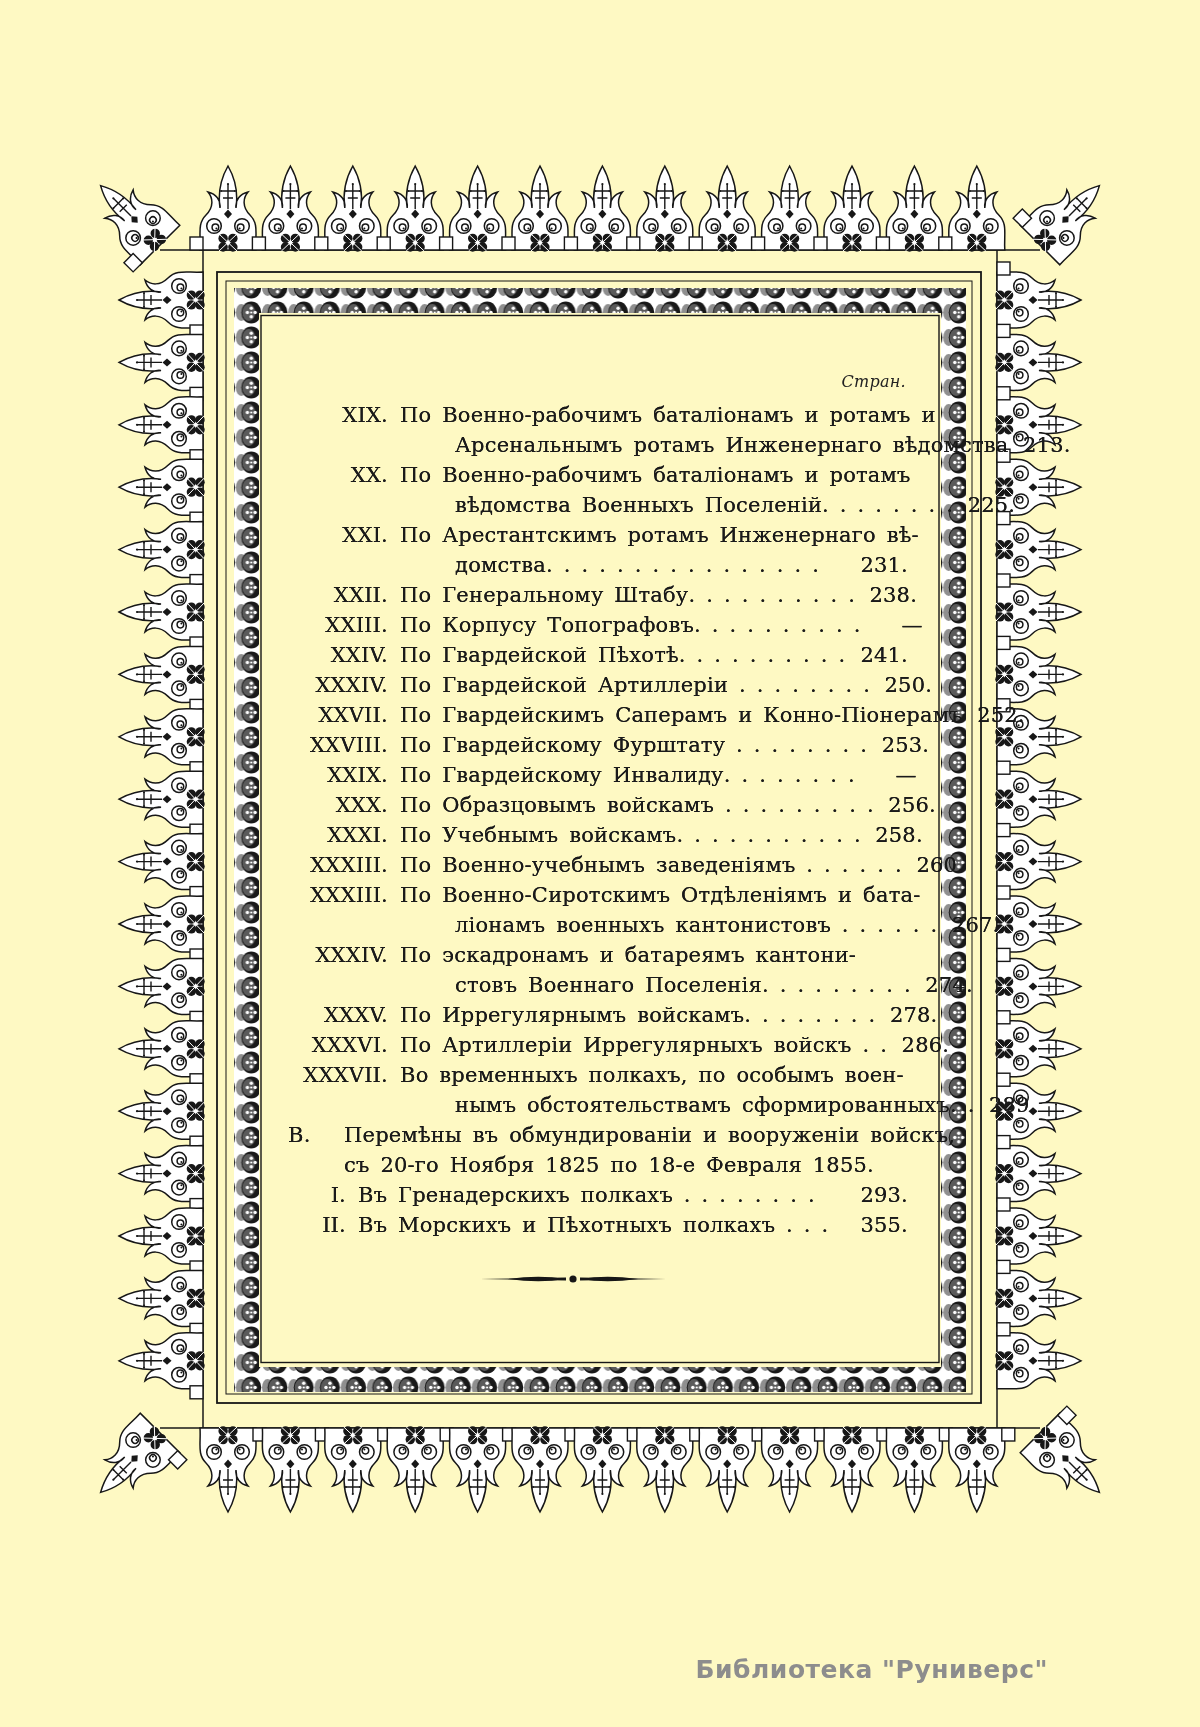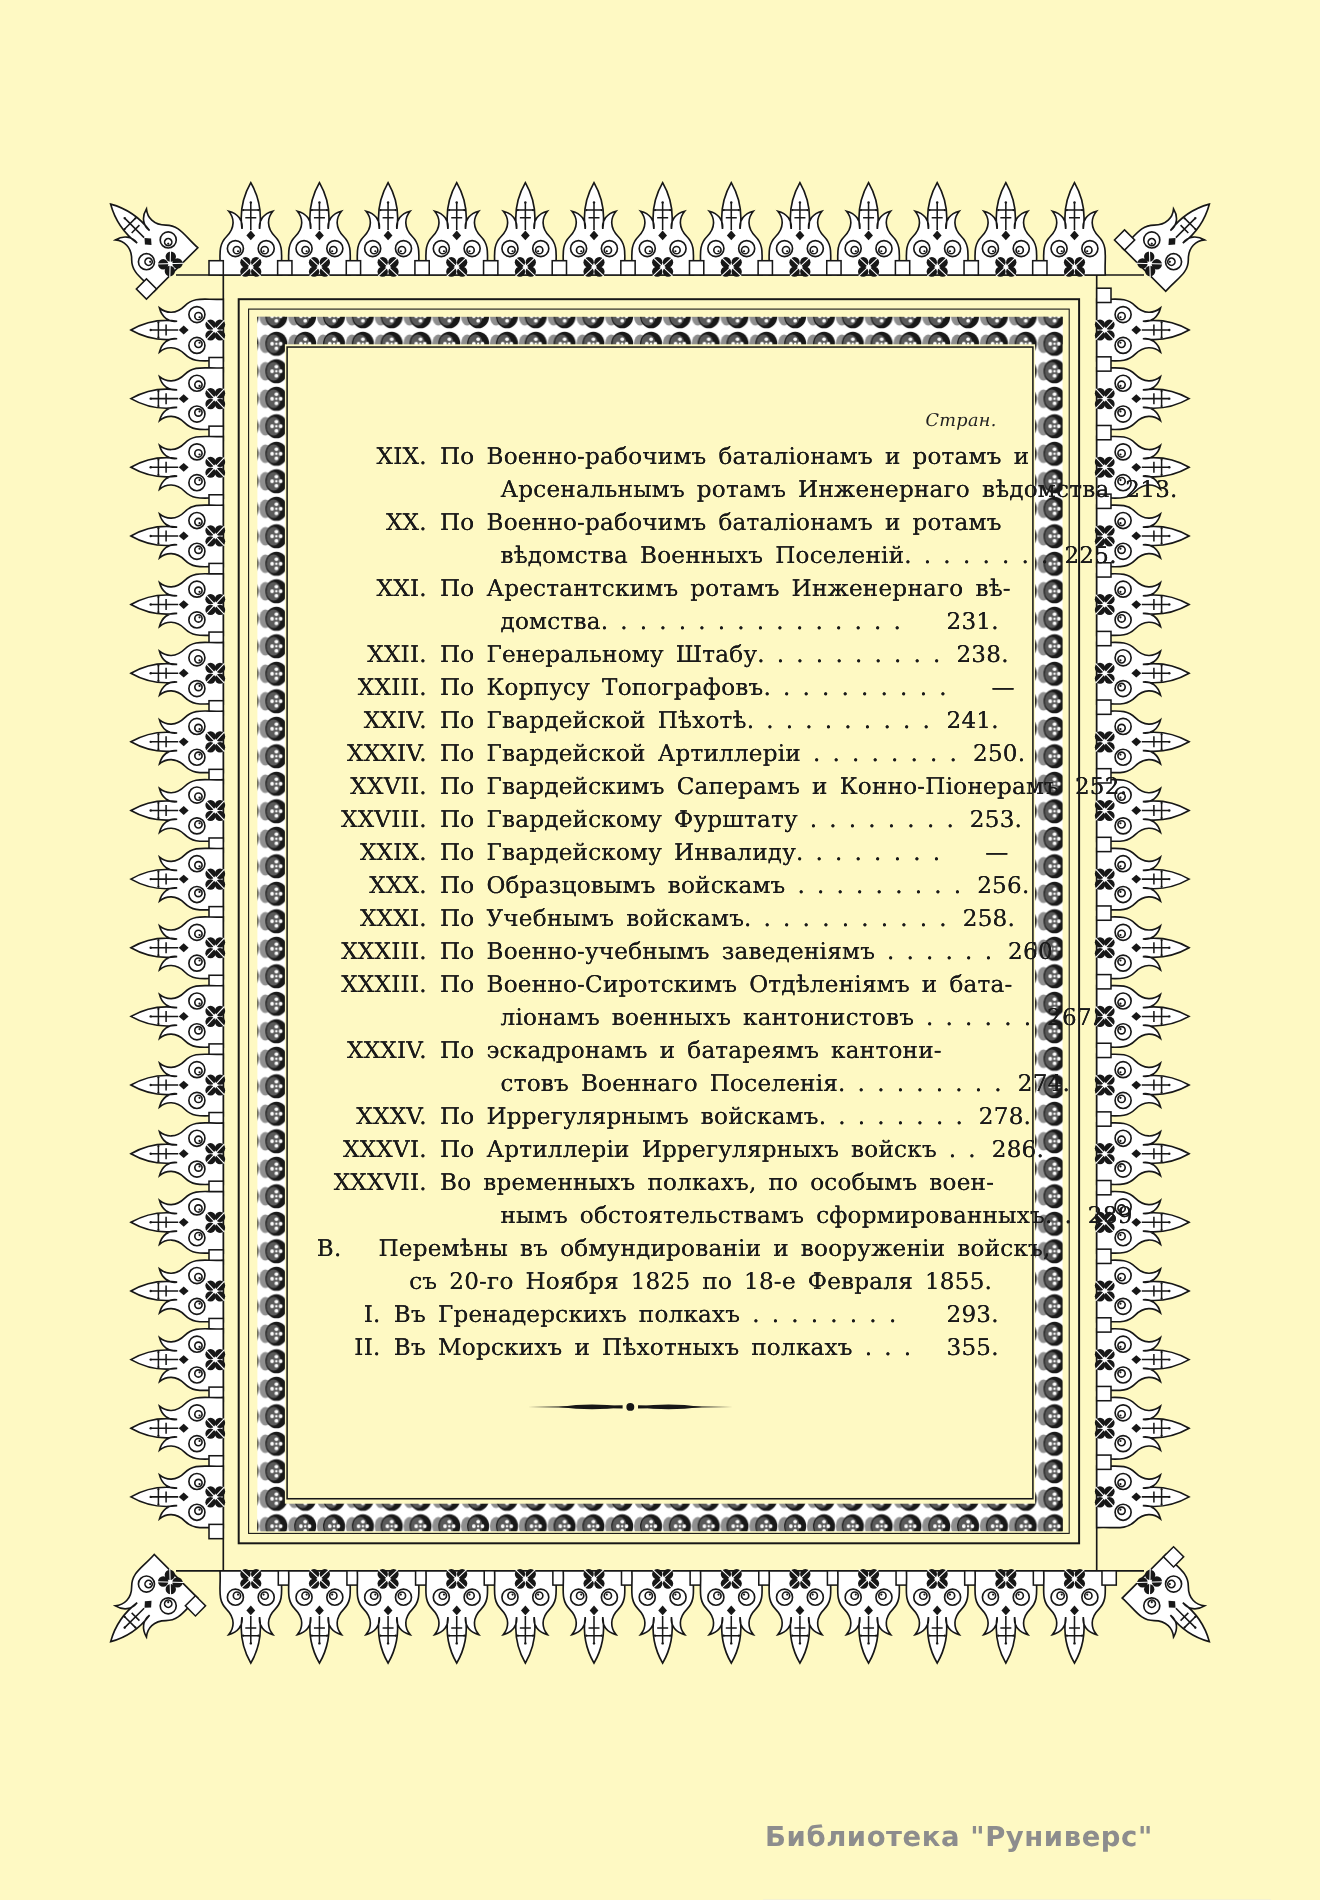--- a/index.html
+++ b/index.html
@@ -17,21 +17,21 @@
   .toc{font-size:21px;line-height:30px;word-spacing:4px;letter-spacing:.2px;
        text-shadow:0 0 .5px currentColor;}
   .row{display:flex;justify-content:space-between;}
   .num{flex:0 0 100px;width:100px;text-align:right;white-space:nowrap;}
   .body{flex:1 1 auto;margin-left:12px;min-width:0;}
   .line{display:flex;}
   .line.cont{padding-left:55px;}
   .txt{flex:1 1 auto;white-space:nowrap;}
   .pagenum{flex:0 0 62px;width:62px;text-align:right;white-space:nowrap;}
   .row.section .num{flex-basis:44px;width:44px;text-align:left;}
-  .row.section .line.cont{padding-left:0;margin-left:28px;}
+  .row.section .line.cont{padding-left:0;}
   .row.sub{margin-left:28px;}
   .row.sub .num{flex-basis:30px;width:30px;}
   .divider{position:absolute;left:478px;top:1270px;}
   .watermark{
     position:absolute;right:152px;top:1655px;
     font-family:"DejaVu Sans", "Liberation Sans", sans-serif;
     font-weight:bold;font-size:25px;color:#8d8d8d;letter-spacing:.5px;
   }
 </style>
 </head>

